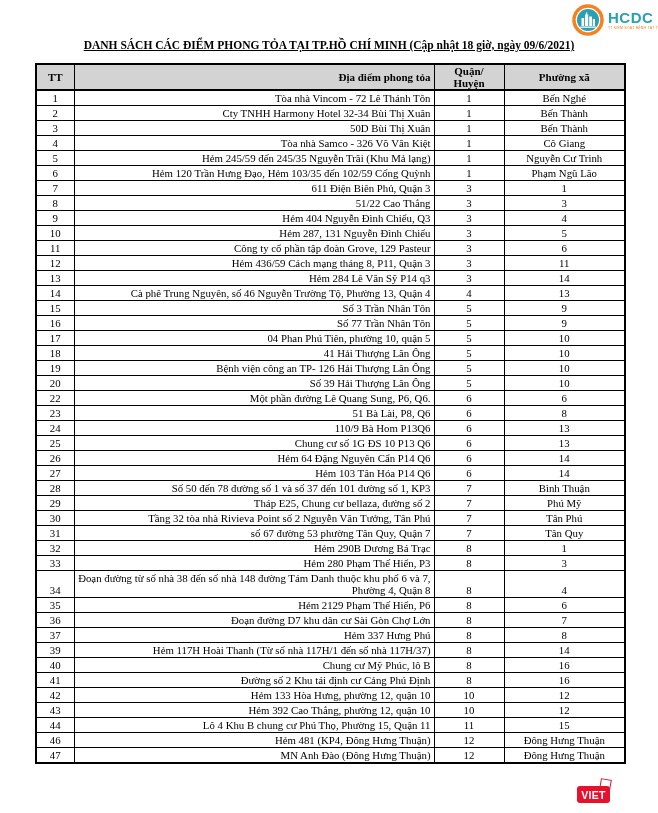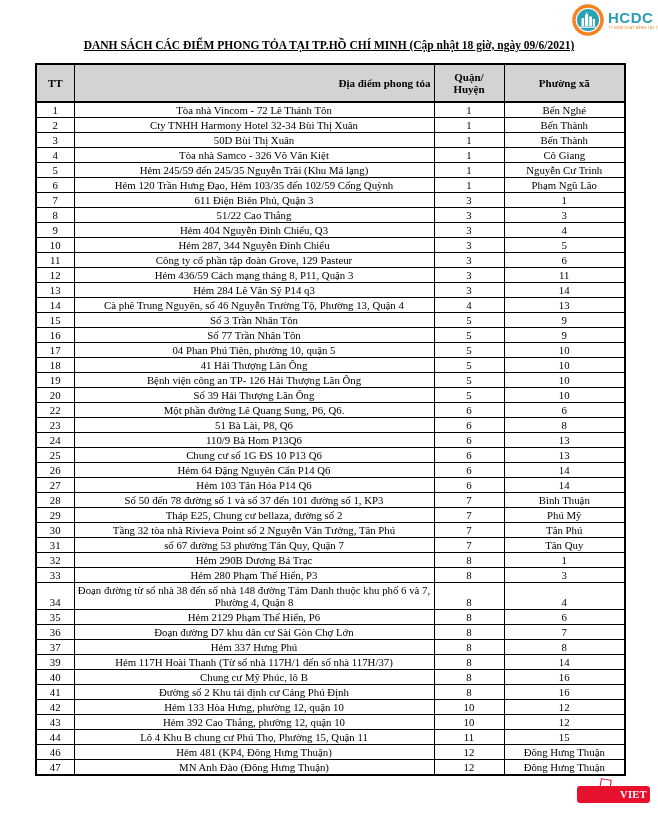--- a/index.html
+++ b/index.html
@@ -29,41 +29,41 @@
   table.lockdown{
     position:absolute;left:35px;top:63px;width:589px;
     border-collapse:collapse;table-layout:fixed;
     font-size:10.8px;
   }
   table.lockdown{border:2px solid #000;}
   table.lockdown th,table.lockdown td{
     border:1px solid #000;box-sizing:border-box;overflow:hidden;
   }
   table.lockdown thead th{
-    height:38px;background:#D3D3D3;font-weight:bold;font-size:11px;
+    height:26px;background:#D3D3D3;font-weight:bold;font-size:11px;
     text-align:center;vertical-align:middle;padding:0 3px;
     border-bottom:2px solid #000;
   }
   table.lockdown thead th.h-address{text-align:right;}
   table.lockdown td{
     height:15px;line-height:12px;padding:1px 3px;vertical-align:bottom;
   }
   .c-tt,.c-district,.c-ward{text-align:center;}
-  .c-address{text-align:center;margin-top:13px;}
+  .c-address{text-align:right;margin-top:13px;}
   
   .viet-fold{
     position:absolute;left:600px;top:779px;width:9px;height:9px;
     border:1.5px solid #E8112D;background:#fff;transform:rotate(10deg);
   }
   .viet-badge{
     position:absolute;left:577px;top:786px;width:33px;height:17px;
     background:#E8112D;border-radius:3px;
     display:flex;align-items:center;justify-content:center;
-    font-family:Liberation Serif, serif;
-    font-weight:bold;font-size:10.5px;color:#fff;letter-spacing:0.3px;padding-left:40px;
+    font-family:Liberation Sans, sans-serif;
+    font-weight:bold;font-size:10.5px;color:#fff;letter-spacing:0.3px;
   }
 </style>
 </head>
 <body>
 
 <div class="page">
 
   <div class="logo">
     <svg class="logo-emblem" viewBox="0 0 34 34" xmlns="http://www.w3.org/2000/svg">
       <circle cx="17" cy="17" r="14" fill="none" stroke="#F5821F" stroke-width="3.6" stroke-dasharray="2.4 1.7" stroke-linecap="round"></circle>
@@ -150,21 +150,21 @@
           <td class="c-ward">3</td>
         </tr>
         <tr>
           <td class="c-tt">9</td>
           <td class="c-address">Hẻm 404 Nguyễn Đình Chiểu, Q3</td>
           <td class="c-district">3</td>
           <td class="c-ward">4</td>
         </tr>
         <tr>
           <td class="c-tt">10</td>
-          <td class="c-address">Hẻm 287, 344 Nguyễn Đình Chiểu</td>
+          <td class="c-address">Hẻm 287, 131 Nguyễn Đình Chiểu</td>
           <td class="c-district">3</td>
           <td class="c-ward">5</td>
         </tr>
         <tr>
           <td class="c-tt">11</td>
           <td class="c-address">Công ty cổ phần tập đoàn Grove, 129 Pasteur</td>
           <td class="c-district">3</td>
           <td class="c-ward">6</td>
         </tr>
         <tr>

